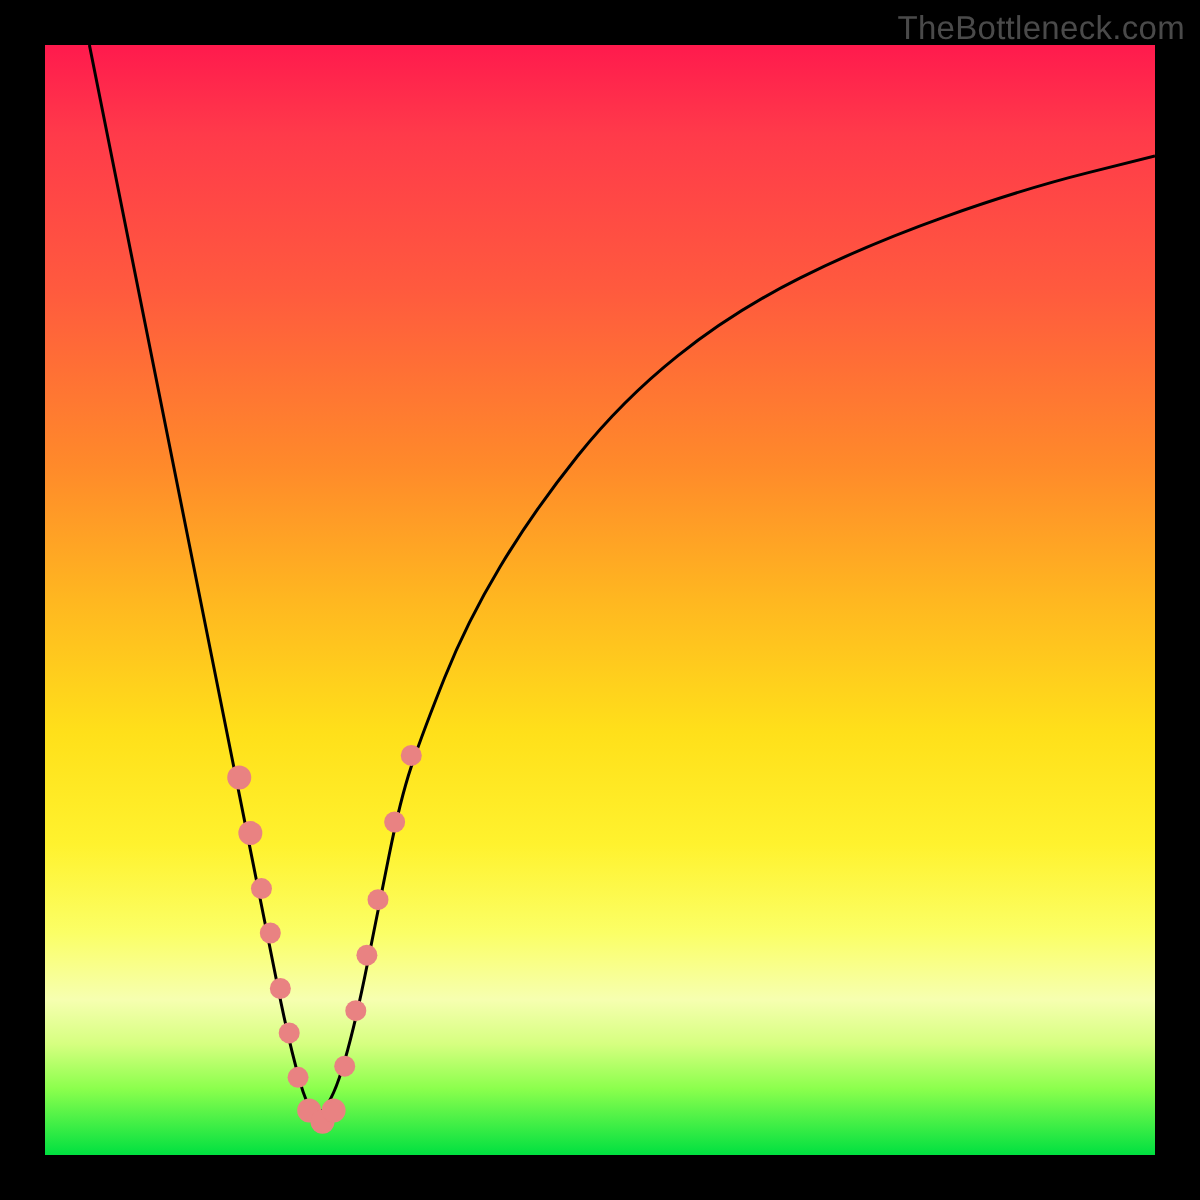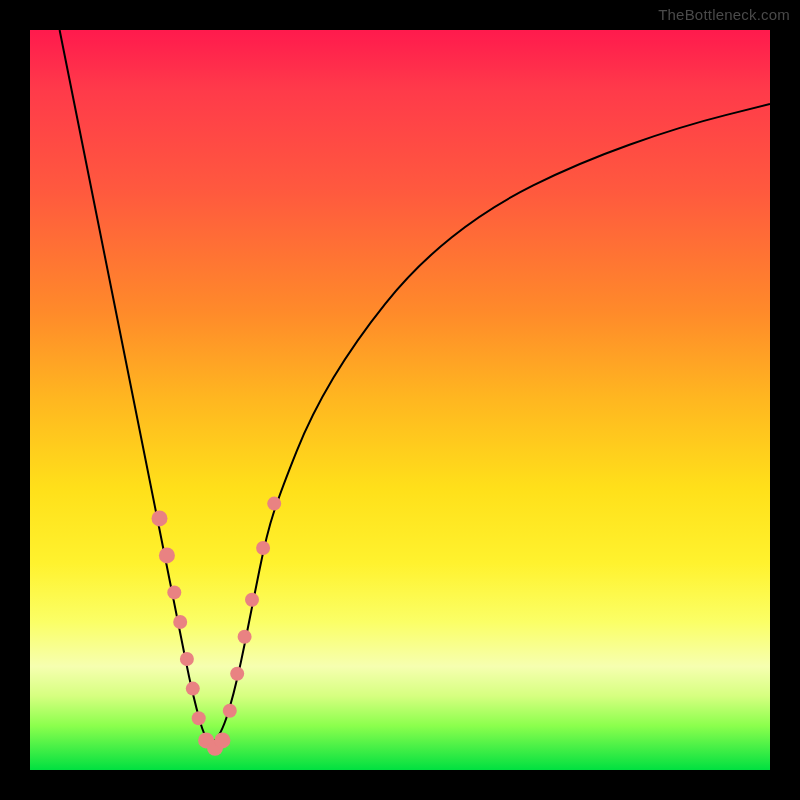--- a/index.html
+++ b/index.html
@@ -40,21 +40,21 @@
       #d6ff80 90%,
       #8cff4d 94%,
       #00e040 100%
     );
   }
   .watermark {
     position: absolute;
     top: 6px;
     right: 10px;
     color: #4a4a4a;
-    font-size: 15px;
+    font-size: 22px;
     font-weight: 400;
     letter-spacing: 0.2px;
     user-select: none;
   }
   svg.overlay {
     position: absolute;
     left: 0;
     top: 0;
     width: 740px;
     height: 740px;

